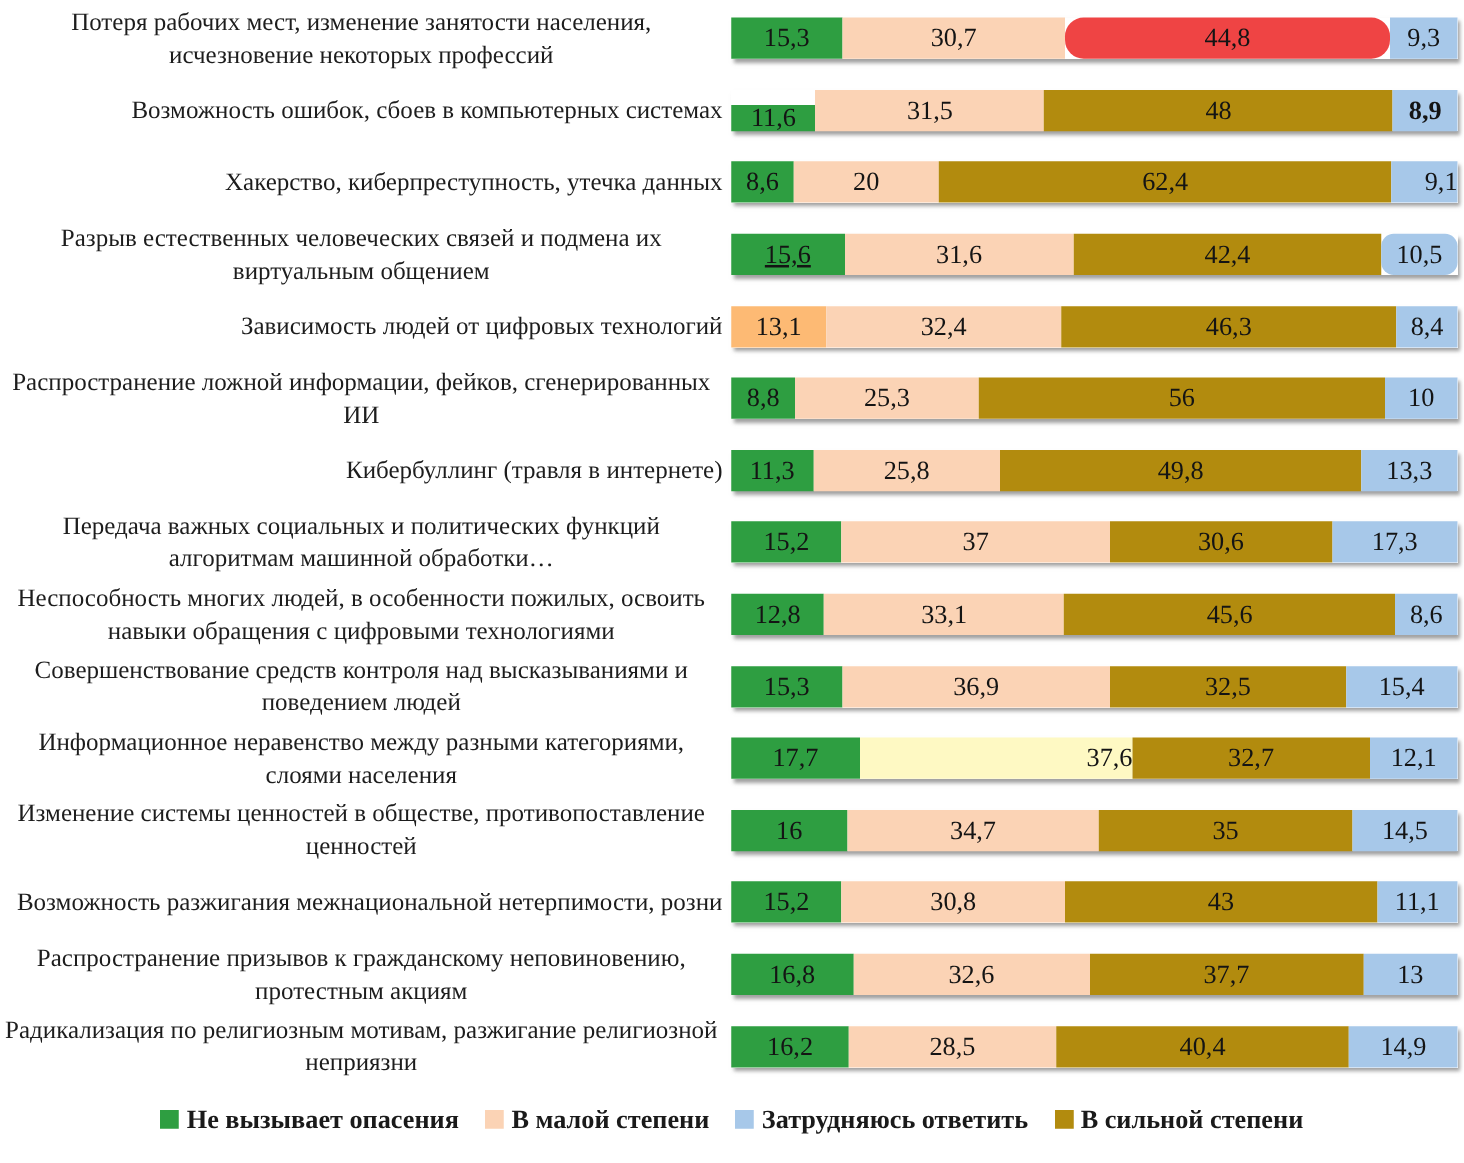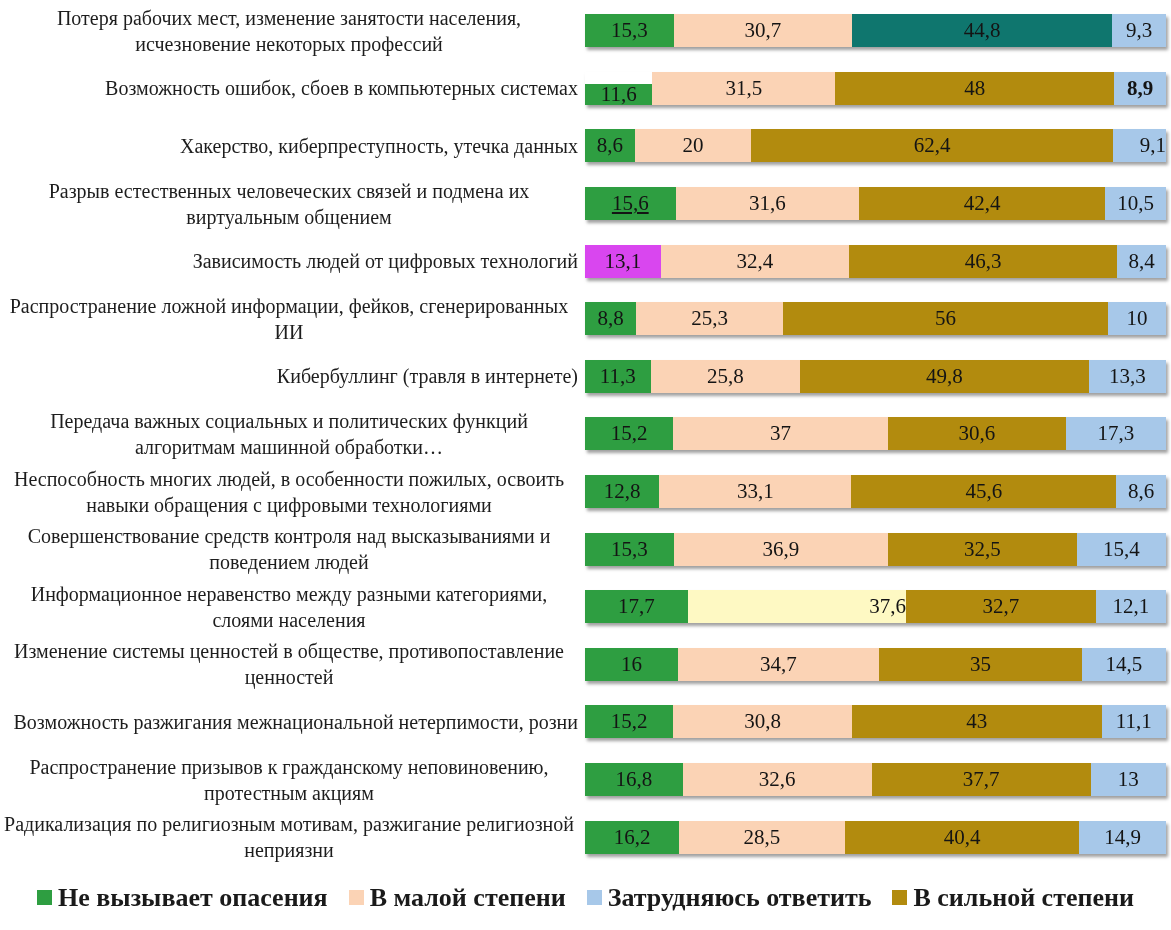--- a/index.html
+++ b/index.html
@@ -34,42 +34,42 @@
   }
   .seg {
     display: flex; align-items: center; justify-content: center;
     overflow: hidden; white-space: nowrap;
     font-size: 21px; color: #141414;
   }
   .legend {
     display: flex; justify-content: center; align-items: center;
     gap: 21px;
     margin-top: 17px;
-    font-weight: bold; font-size: 26px; color: #1a1a1a;
+    font-weight: bold; font-size: 21px; color: #1a1a1a;
   }
   .legend-item { display: flex; align-items: center; gap: 6px; }
   .swatch { width: 15px; height: 15px; flex: none; }
 </style>
 </head>
 <body>
 
 <div class="page">
   <div class="rows" id="rows">
       <div class="row">
         <div class="label-cell">
           <div class="label-text">Потеря рабочих мест, изменение занятости населения, исчезновение некоторых профессий</div>
         </div>
         <div class="bar">
           <div class="seg" style="flex-grow: 15.3; flex-basis: 0px; background: rgb(46, 158, 65);">
             <span>15,3</span>
           </div>
           <div class="seg" style="flex-grow: 30.7; flex-basis: 0px; background: rgb(251, 211, 181);">
             <span>30,7</span>
           </div>
-          <div class="seg" style="flex-grow: 44.8; flex-basis: 0px; background: #0f766e;">
+          <div class="seg" style="flex-grow: 44.8; flex-basis: 0px; background: #ef4444; border-radius: 15px;">
             <span>44,8</span>
           </div>
           <div class="seg" style="flex-grow: 9.3; flex-basis: 0px; background: rgb(167, 200, 233);">
             <span>9,3</span>
           </div>
         </div>
       </div>
       <div class="row">
         <div class="label-cell">
           <div class="label-text">Возможность ошибок, сбоев в компьютерных системах</div>
@@ -115,31 +115,31 @@
         <div class="bar">
           <div class="seg" style="flex-grow: 15.6; flex-basis: 0px; background: rgb(46, 158, 65); text-decoration: underline;">
             <span>15,6</span>
           </div>
           <div class="seg" style="flex-grow: 31.6; flex-basis: 0px; background: rgb(251, 211, 181);">
             <span>31,6</span>
           </div>
           <div class="seg" style="flex-grow: 42.4; flex-basis: 0px; background: rgb(178, 139, 14);">
             <span>42,4</span>
           </div>
-          <div class="seg" style="flex-grow: 10.5; flex-basis: 0px; background: rgb(167, 200, 233);">
+          <div class="seg" style="flex-grow: 10.5; flex-basis: 0px; background: rgb(167, 200, 233); border-radius: 10px;">
             <span>10,5</span>
           </div>
         </div>
       </div>
       <div class="row">
         <div class="label-cell">
           <div class="label-text">Зависимость людей от цифровых технологий</div>
         </div>
         <div class="bar">
-          <div class="seg" style="flex-grow: 13.1; flex-basis: 0px; background: #d946ef;">
+          <div class="seg" style="flex-grow: 13.1; flex-basis: 0px; background: #fdba74;">
             <span>13,1</span>
           </div>
           <div class="seg" style="flex-grow: 32.4; flex-basis: 0px; background: rgb(251, 211, 181);">
             <span>32,4</span>
           </div>
           <div class="seg" style="flex-grow: 46.3; flex-basis: 0px; background: rgb(178, 139, 14);">
             <span>46,3</span>
           </div>
           <div class="seg" style="flex-grow: 8.4; flex-basis: 0px; background: rgb(167, 200, 233);">
             <span>8,4</span>

